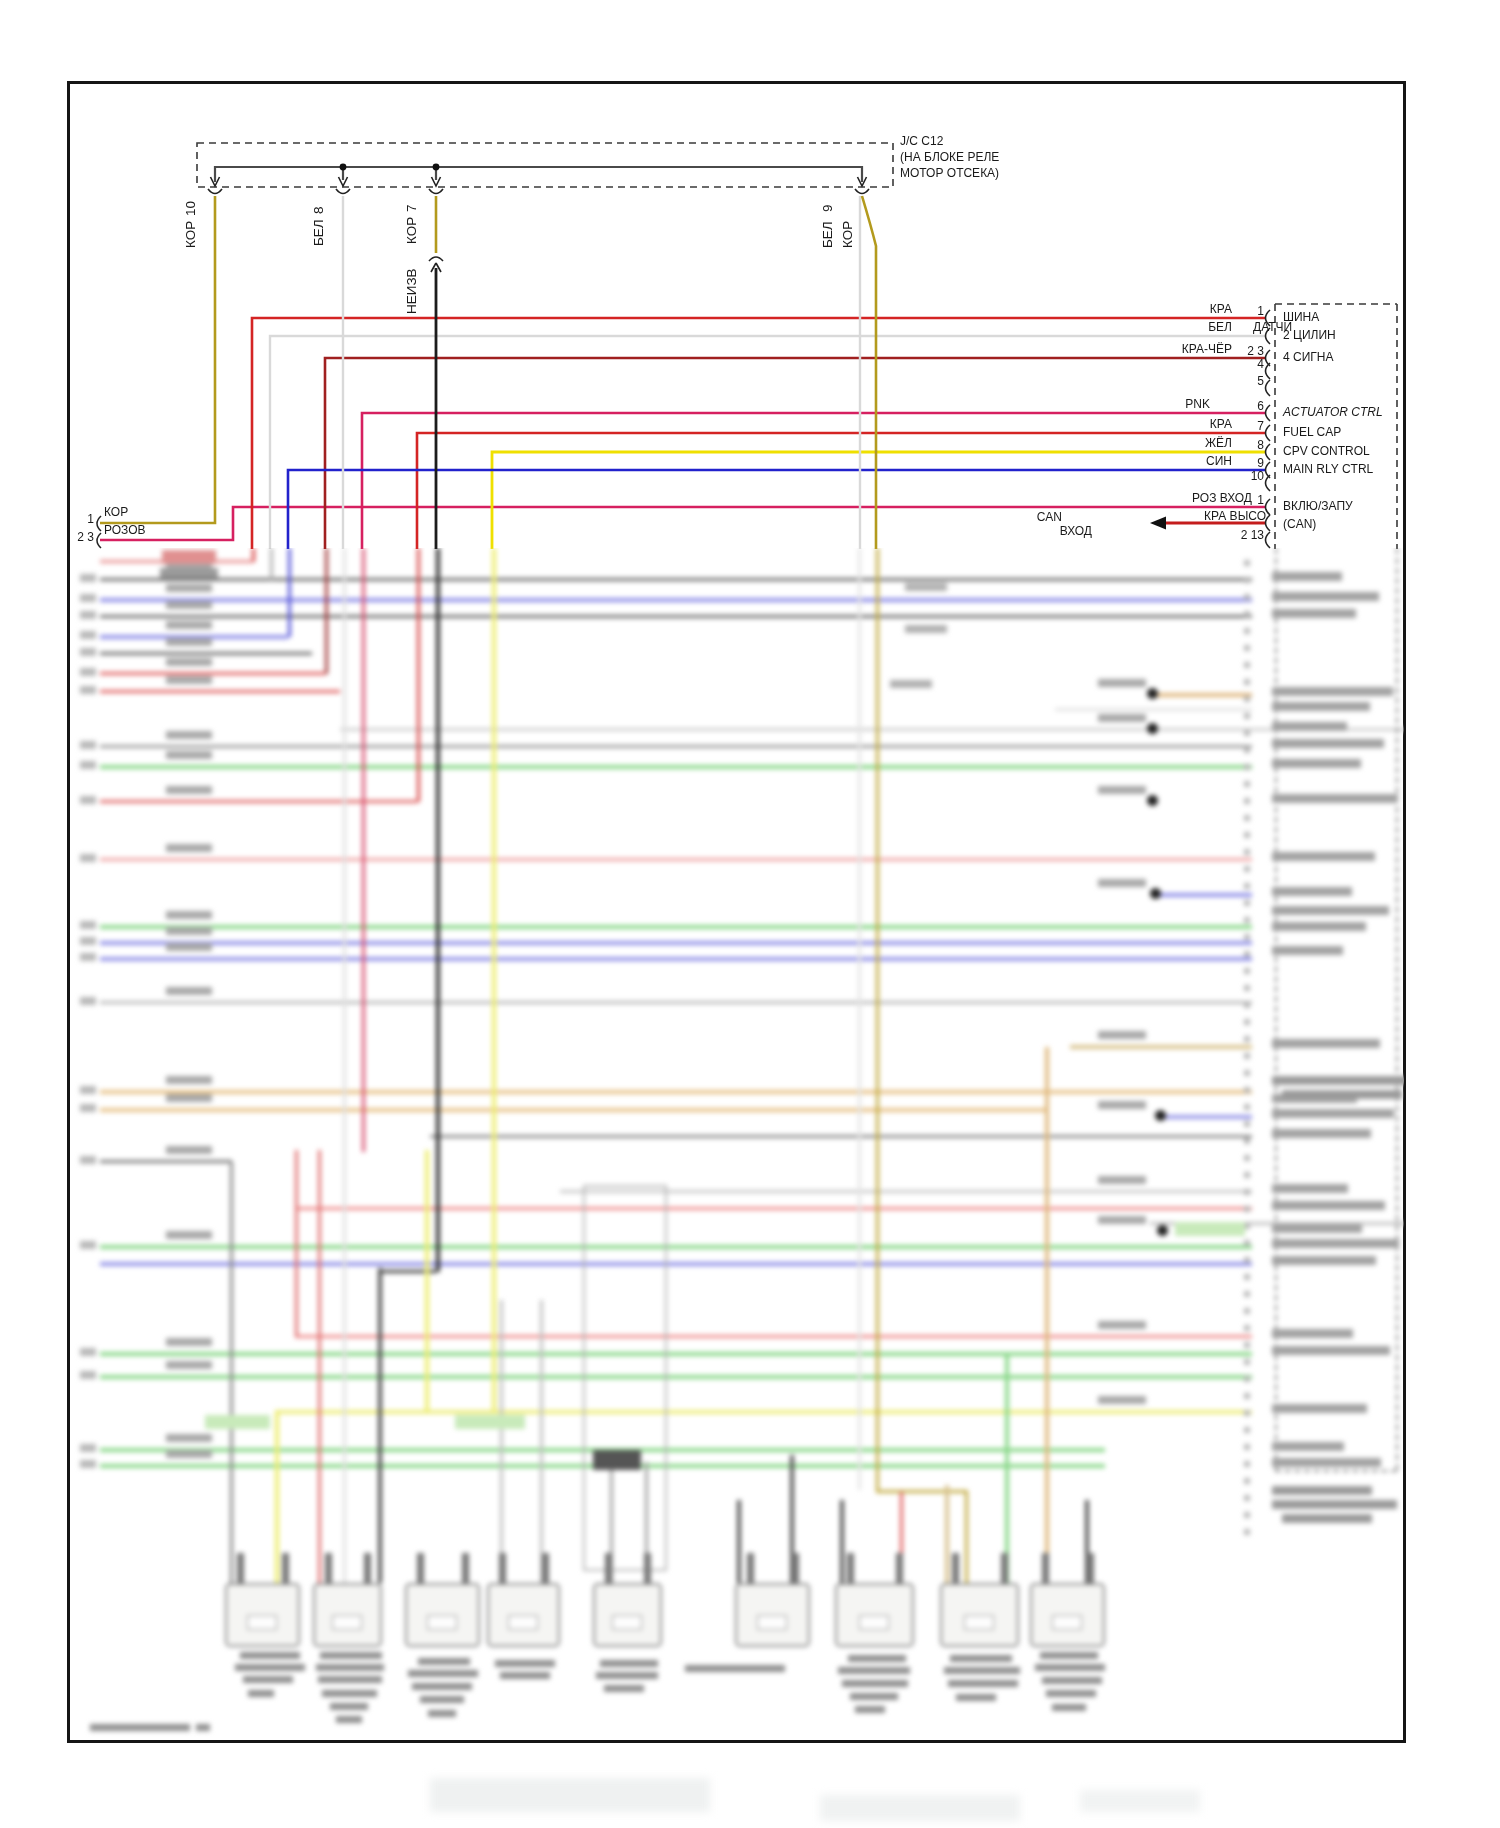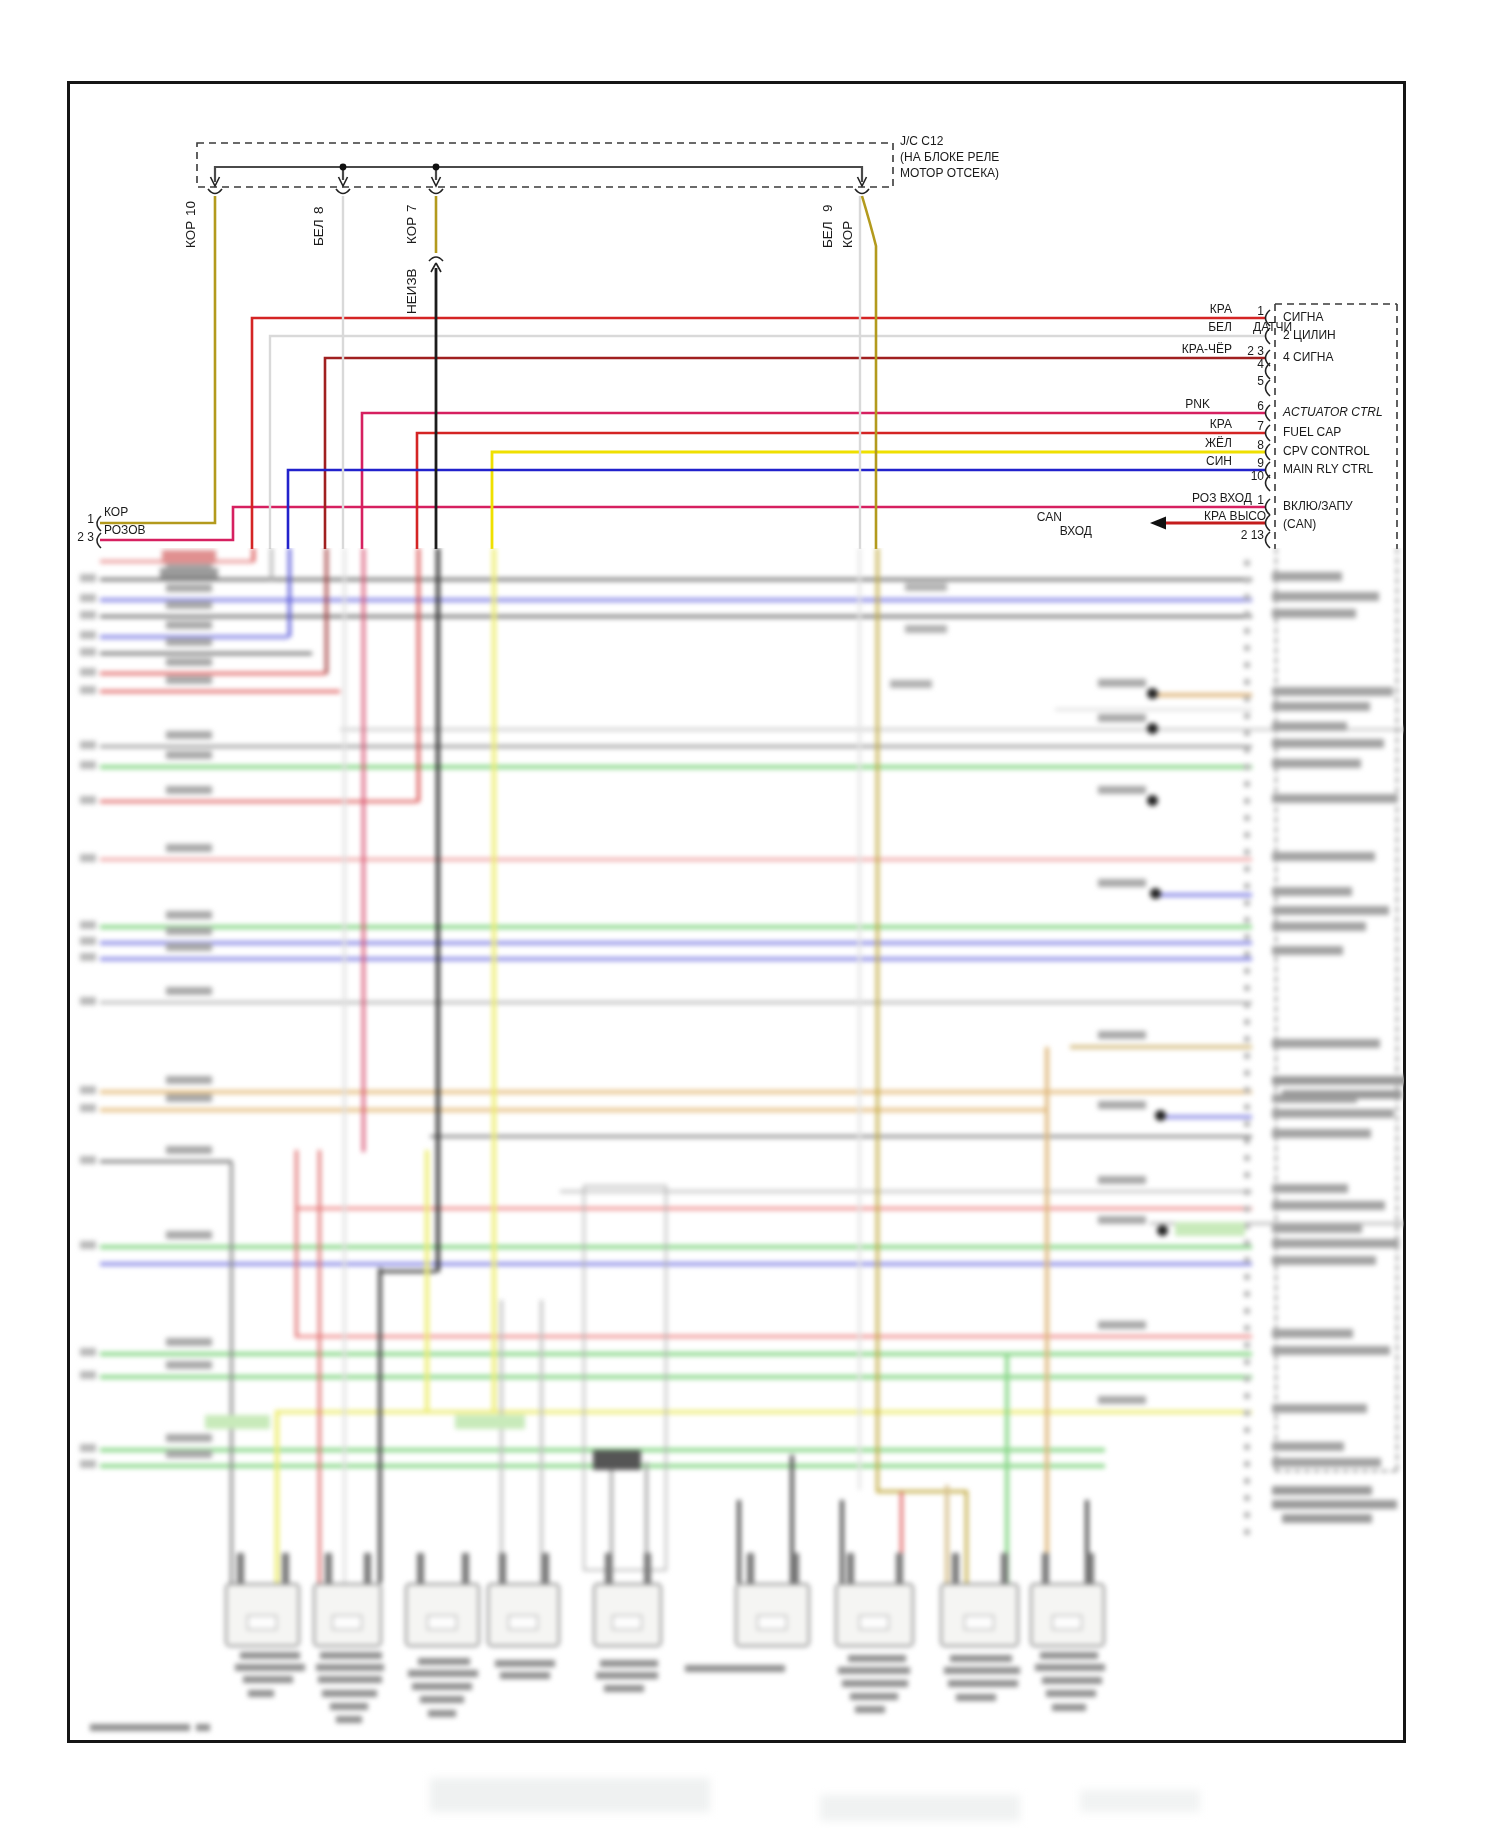--- a/index.html
+++ b/index.html
@@ -116,21 +116,21 @@
   <span class="vl" style="left:836px;top:232px;">БЕЛ</span>
   <span class="vl" style="left:856px;top:232px;">КОР</span>
 
   <span class="lbl ra" style="left:62px;top:512px;width:32px;">1</span>
   <span class="lbl" style="left:104px;top:505px;">КОР</span>
   <span class="lbl ra" style="left:58px;top:530px;width:36px;">2 3</span>
   <span class="lbl" style="left:104px;top:523px;">РОЗОВ</span>
 
   <span class="lbl ra" style="left:1075px;top:302px;width:157px;">КРА</span>
   <span class="lbl ra" style="left:1226px;top:304px;width:38px;">1</span>
-  <span class="lbl" style="left:1283px;top:310px;">СИГНА</span>
+  <span class="lbl" style="left:1283px;top:310px;">ШИНА</span>
 
   <span class="lbl ra" style="left:1075px;top:320px;width:157px;">БЕЛ</span>
   <span class="lbl" style="left:1253px;top:320px;">ДАТЧИ</span>
   <span class="lbl" style="left:1283px;top:328px;">2 ЦИЛИН</span>
 
   <span class="lbl ra" style="left:1075px;top:342px;width:157px;">КРА-ЧЁР</span>
   <span class="lbl ra" style="left:1226px;top:344px;width:38px;">2 3</span>
   <span class="lbl" style="left:1283px;top:350px;">4 СИГНА</span>
 
   <span class="lbl ra" style="left:1226px;top:357px;width:38px;">4</span>

